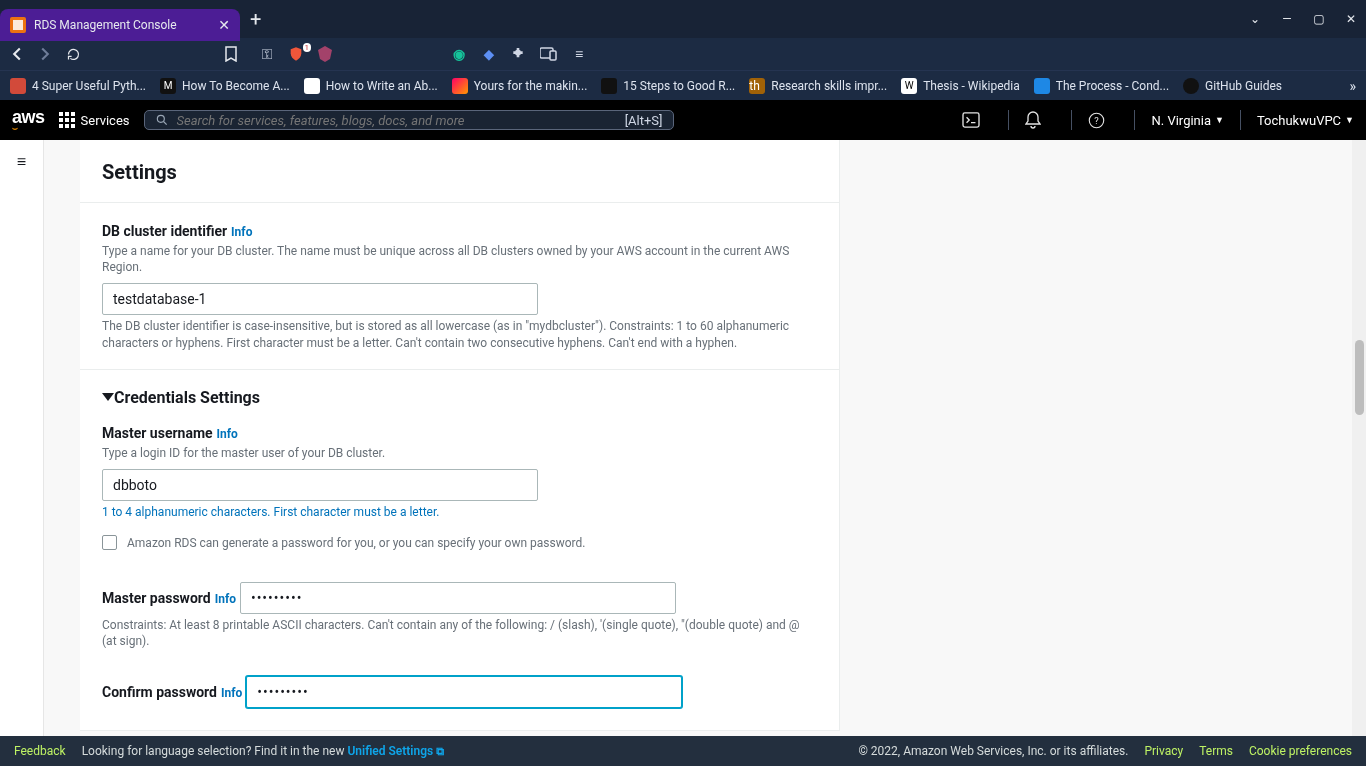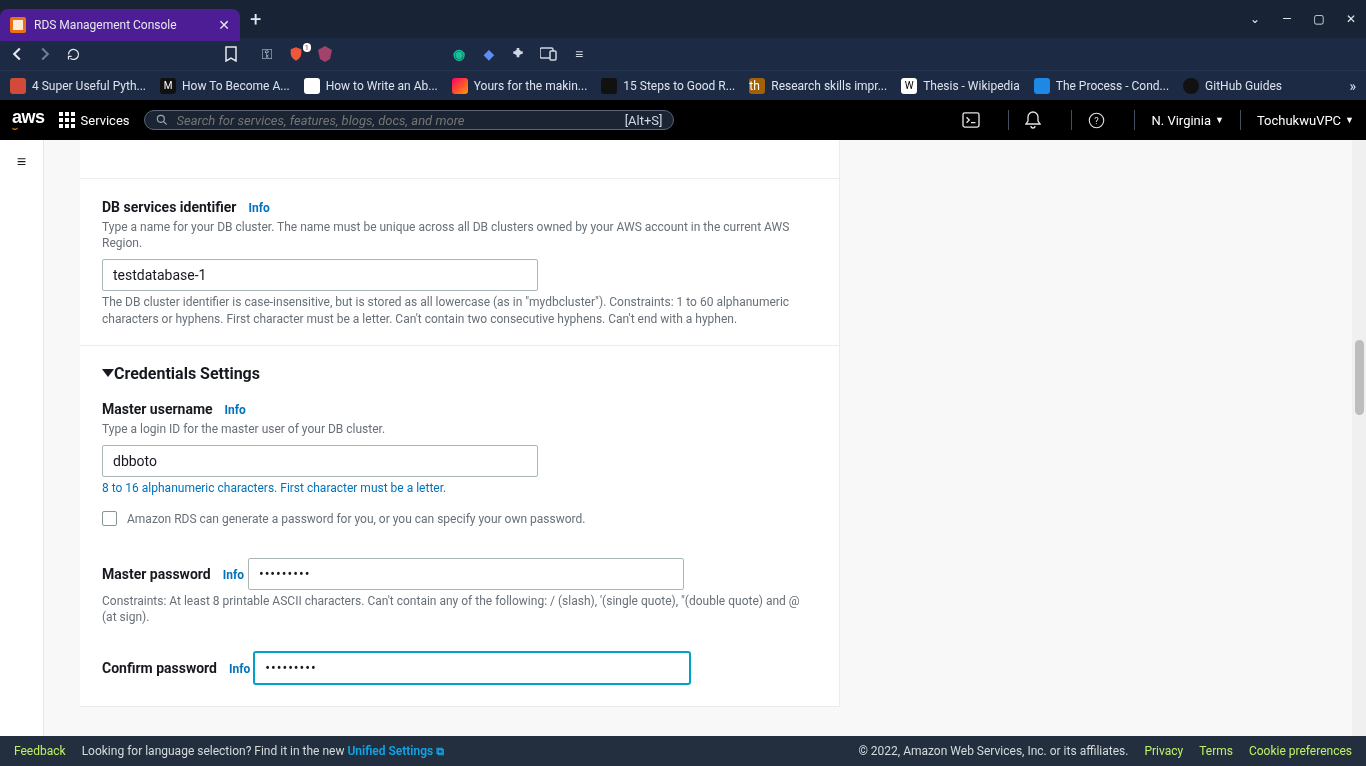--- a/index.html
+++ b/index.html
@@ -21,40 +21,40 @@
 .bmbar{height:30px;background:#1c2b43;display:flex;align-items:center;gap:14px;padding:0 10px;color:#dde3ee;font-size:12px;border-top:1px solid #253451}
 .bm{display:flex;align-items:center;gap:6px;white-space:nowrap;max-width:170px;overflow:hidden}
 .bm .ico{width:16px;height:16px;border-radius:3px;display:inline-block;background:#b9c3d6}
 
 .awsbar{height:40px;background:#000000;color:#fff;display:flex;align-items:center;padding:0 12px;gap:14px;font-size:13px}
 .awslogo{font-weight:700;font-size:18px;letter-spacing:-.5px;font-family:Arial,sans-serif}
 .awslogo .arrow{display:block;font-size:9px;margin-top:-5px;letter-spacing:1px;color:#ff9900}
 .svcbtn{display:flex;align-items:center;gap:6px}
 .svcbtn .grid{display:inline-grid;grid-template-columns:repeat(3,4px);gap:2px}
 .svcbtn .grid i{width:4px;height:4px;background:#fff;display:block}
-.searchwrap{flex:0 0 530px;display:flex;align-items:center;border:1px solid #5a657a;border-radius:13px;height:20px;background:#1a2433;padding:0 10px;gap:8px;color:#9aa6b5;font-style:italic}
+.searchwrap{flex:0 0 530px;display:flex;align-items:center;border:1px solid #5a657a;border-radius:5px;height:20px;background:#1a2433;padding:0 10px;gap:8px;color:#9aa6b5;font-style:italic}
 .searchwrap input{flex:1;background:transparent;border:none;outline:none;color:#fff;font-style:italic;font-size:13px}
 .searchwrap .kbd{font-style:normal;color:#cfd6e4}
 .awsbar .spacer{flex:1}
 .awsbar .ibtn{width:30px;text-align:center;color:#e5e5e5}
 .awsbar .sep{width:1px;height:20px;background:#465063;margin:0 2px}
 .region,.acct{display:flex;align-items:center;gap:4px}
 .caretdn{font-size:9px}
 
 .bodywrap{display:flex;height:calc(766px - 38px - 32px - 30px - 40px - 30px);position:relative}
 .sidecol{width:44px;border-right:1px solid #e6e6e6;padding-top:12px;text-align:center}
 .hamburger{font-size:16px;color:#16191f}
 
 .mainarea{flex:1;overflow:auto;background:#f7f7f7eb}
 .formpanel{margin-left:36px;margin-top:0;width:760px;background:#fff;border:1px solid #eaeded;border-left:none;border-top:none}
 .formpad{padding:20px 22px 22px 22px}
 h2.sect{font-size:20px;font-weight:700;color:#16191f;margin-bottom:6px}
 .hr{height:1px;background:#eaeded;margin:18px -22px 18px -22px}
 .fldlabel{font-size:14px;font-weight:700;color:#16191f;display:inline}
-.info{color:#0073bb;font-size:12px;font-weight:700;margin-left:8px}
+.info{color:#0073bb;font-size:12px;font-weight:700;margin-left:0}
 .help{color:#687078;font-size:12px;margin-top:3px;line-height:1.35}
 .input{margin-top:8px;width:436px;height:32px;border:1px solid #aab7b8;border-radius:2px;padding:0 10px;font-size:14px;color:#16191f;outline:none}
 .input.focus{border-color:#00a1c9;box-shadow:0 0 0 1px #00a1c9}
 .collapser{display:flex;align-items:center;gap:0;margin-top:2px}
 .collapser .tri{width:0;height:0;border-left:6px solid transparent;border-right:6px solid transparent;border-top:8px solid #16191f}
 .collapser h3{font-size:16px;font-weight:700;color:#16191f}
 .cbrow{display:flex;gap:10px;margin-top:14px}
 .cb{width:15px;height:15px;border:1px solid #8a9599;border-radius:2px;margin-top:1px}
 .cblabels .t{font-size:14px;color:#16191f}
 .cblabels .s{font-size:12px;color:#687078;margin-top:2px}
@@ -245,42 +245,43 @@
     </div>
 </div>
 
 <div class="bodywrap">
   <div class="sidecol">
     <span class="hamburger">≡</span>
   </div>
   <div class="mainarea">
     <div class="formpanel">
       <div class="formpad">
+        <h2 class="sect">Settings</h2>
         <div class="hr"></div>
 
         <div>
-          <span class="fldlabel">DB services identifier</span>
+          <span class="fldlabel">DB cluster identifier</span>
           <a class="info">Info</a>
           <p class="help">Type a name for your DB cluster. The name must be unique across all DB clusters owned by your AWS account in the current AWS Region.</p>
           <input class="input" value="testdatabase-1" style="">
           <p class="help">The DB cluster identifier is case-insensitive, but is stored as all lowercase (as in "mydbcluster"). Constraints: 1 to 60 alphanumeric characters or hyphens. First character must be a letter. Can't contain two consecutive hyphens. Can't end with a hyphen.</p>
         </div>
 
         <div class="hr"></div>
         <div class="collapser">
           <span class="tri"></span>
           <h3>Credentials Settings</h3>
         </div>
 
         <div style="margin-top:16px">
           <span class="fldlabel">Master username</span>
           <a class="info">Info</a>
           <p class="help">Type a login ID for the master user of your DB cluster.</p>
           <input class="input" value="dbboto" style="">
-          <p class="help" style="color:#0073bb">8 to 16 alphanumeric characters. First character must be a letter.</p>
+          <p class="help" style="color:#0073bb">1 to 4 alphanumeric characters. First character must be a letter.</p>
         </div>
 
         <div class="cbrow">
           <span class="cb"></span>
           <div class="cblabels">
             <div class="s">Amazon RDS can generate a password for you, or you can specify your own password.</div>
           </div>
         </div>
 
         <div style="margin-top:26px">

